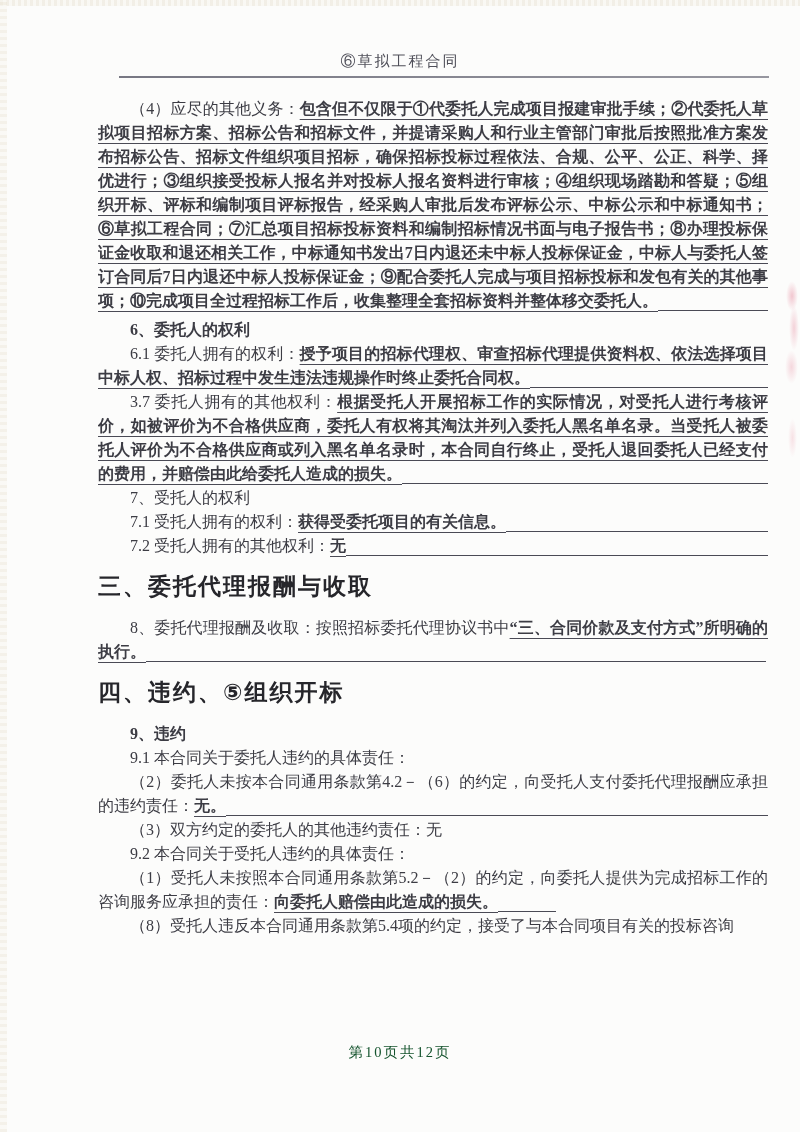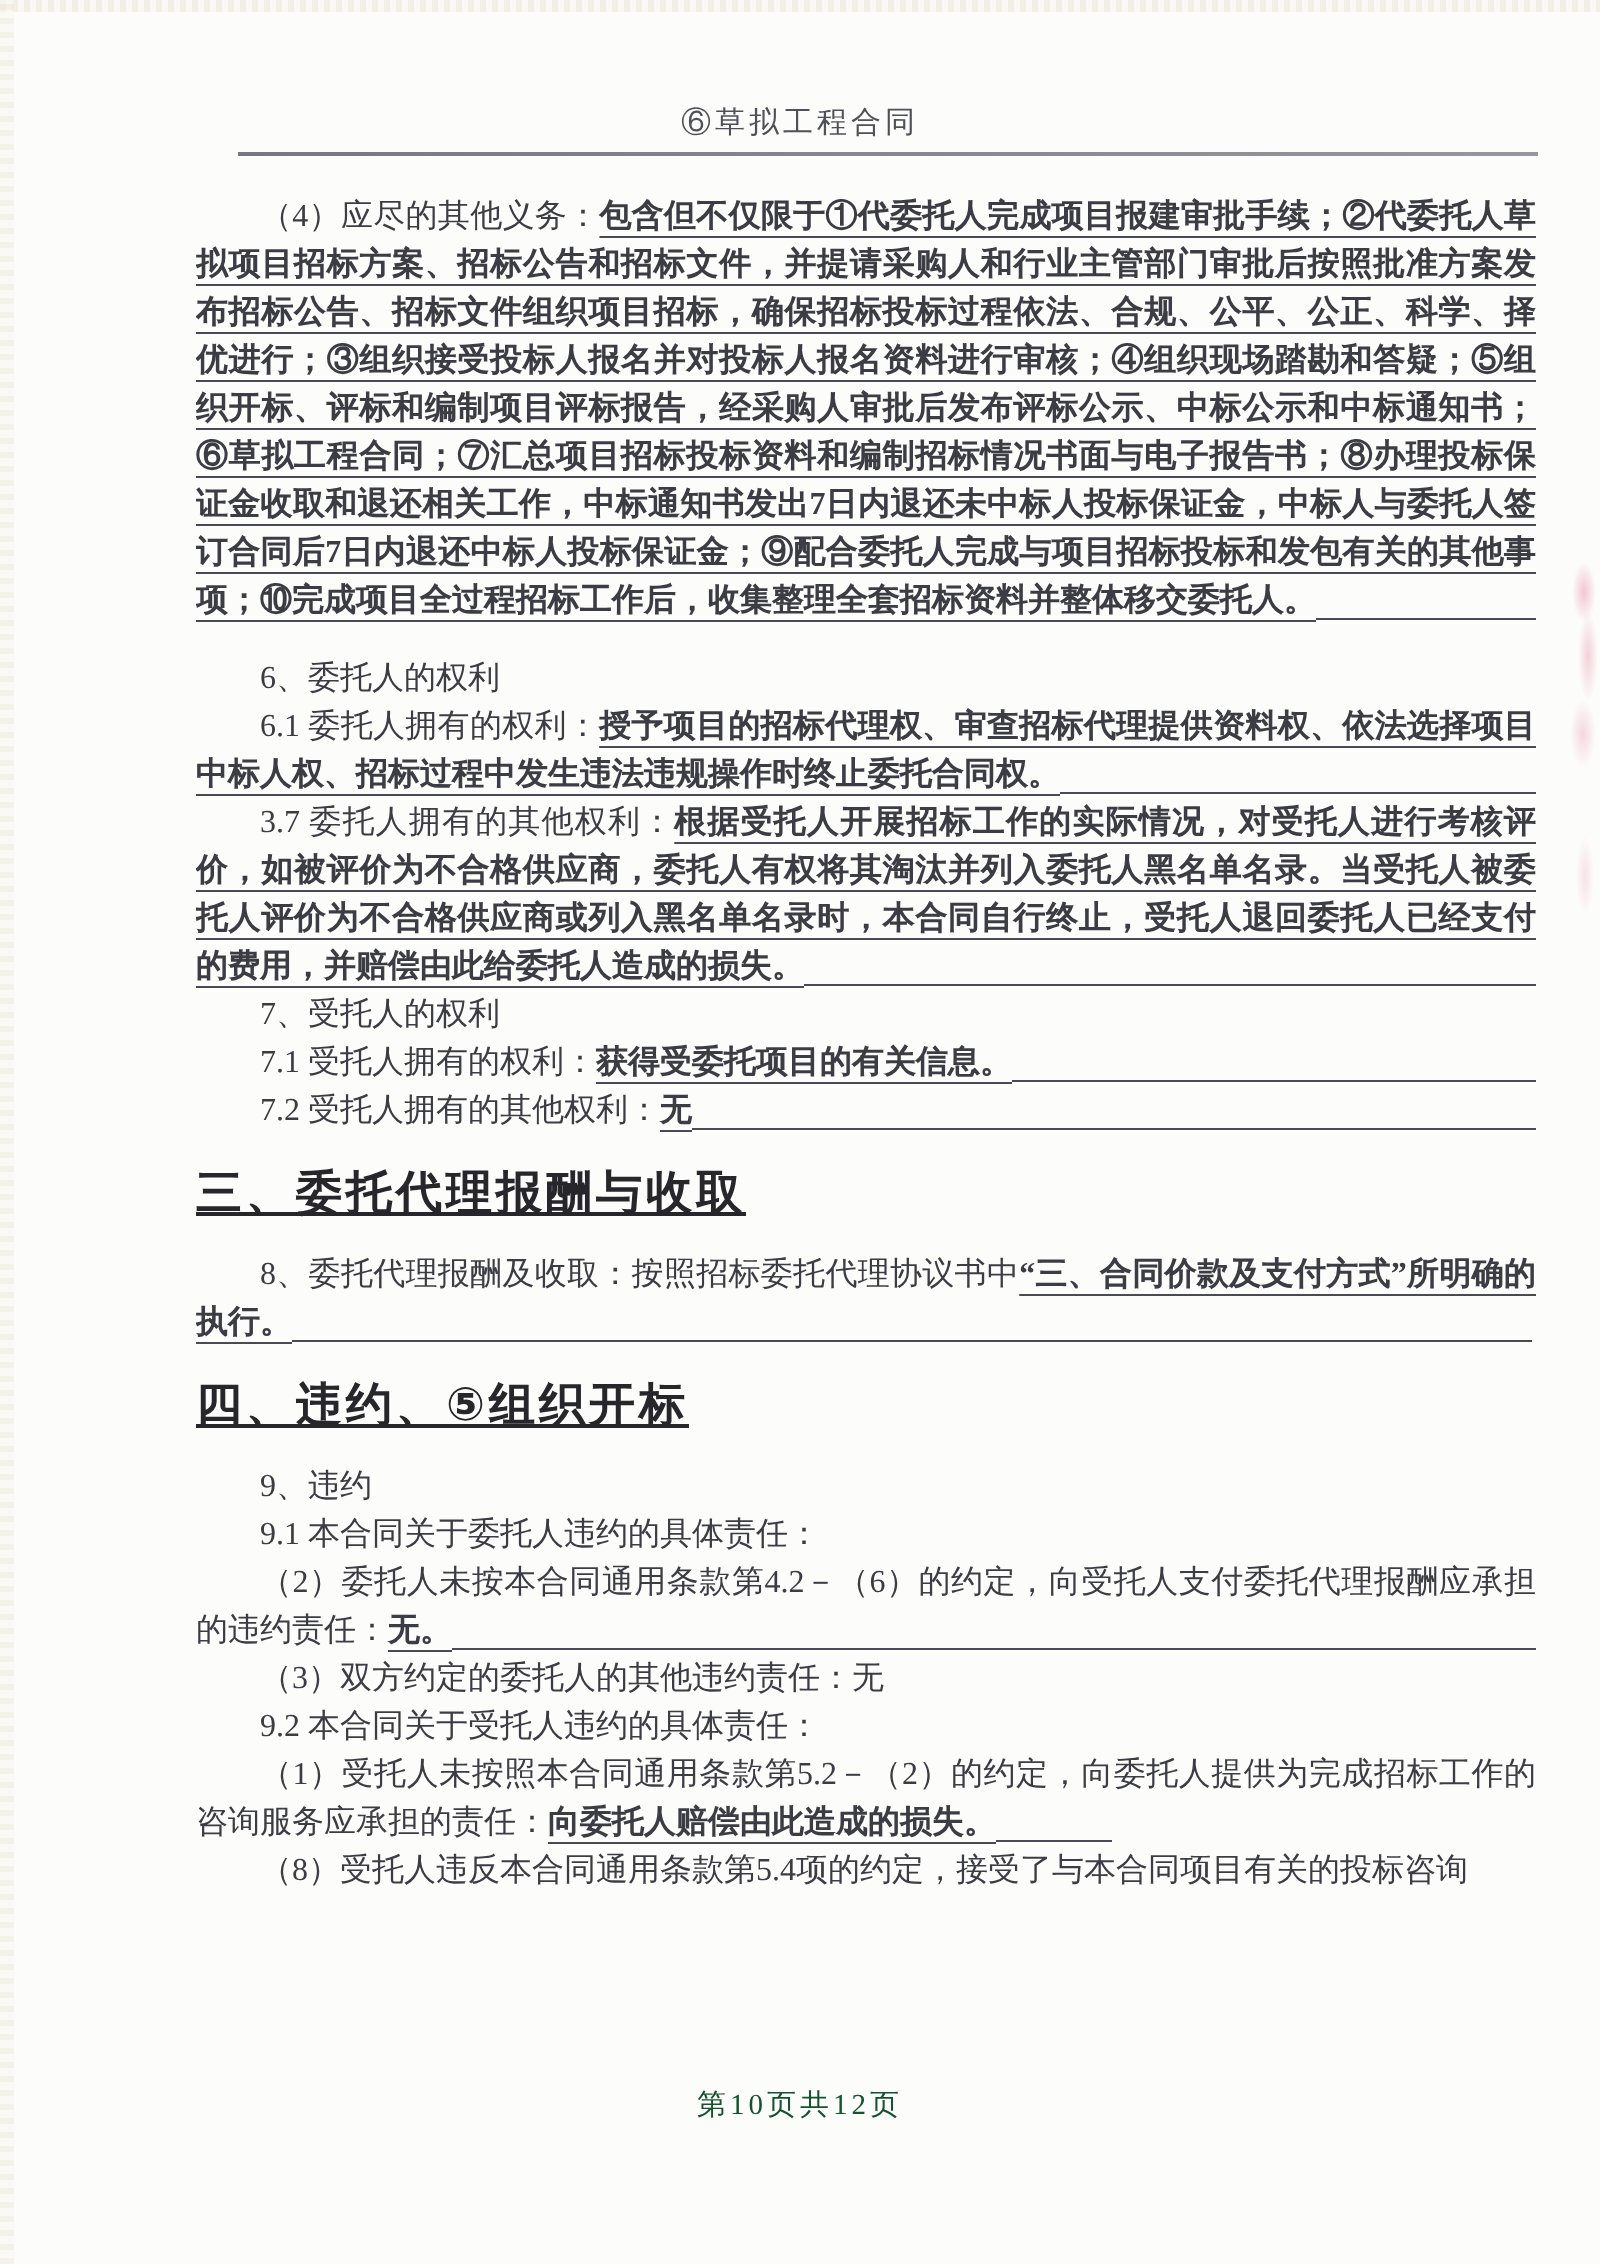--- a/index.html
+++ b/index.html
@@ -46,27 +46,27 @@
   }
 
   
   .doc-body{
     position:absolute;left:98px;top:97px;width:670px;
     font-size:16px;line-height:24px;
     text-align:justify;
     overflow:hidden; 
   }
   .doc-body p{margin:0;text-indent:2em;}
-  .doc-body p.gap-sm{margin-top:15px;}
+  .doc-body p.gap-sm{margin-top:5px;font-weight:bold;}
   .doc-body h2.heading{
     margin:13px 0 15px;
     font-family:"Liberation Sans","DejaVu Sans",sans-serif;
     font-size:23px;line-height:30px;letter-spacing:2px;
     font-weight:bold;color:var(--heading-ink);
-    text-indent:0;text-align:left;text-decoration:underline;
+    text-indent:0;text-align:left;
   }
   .u{
     text-decoration:underline;
     text-decoration-color:var(--line);
     text-decoration-thickness:1px;
     text-underline-offset:5px;
     font-weight:600;
   }
   .fill{
     display:inline-block;height:4px;

